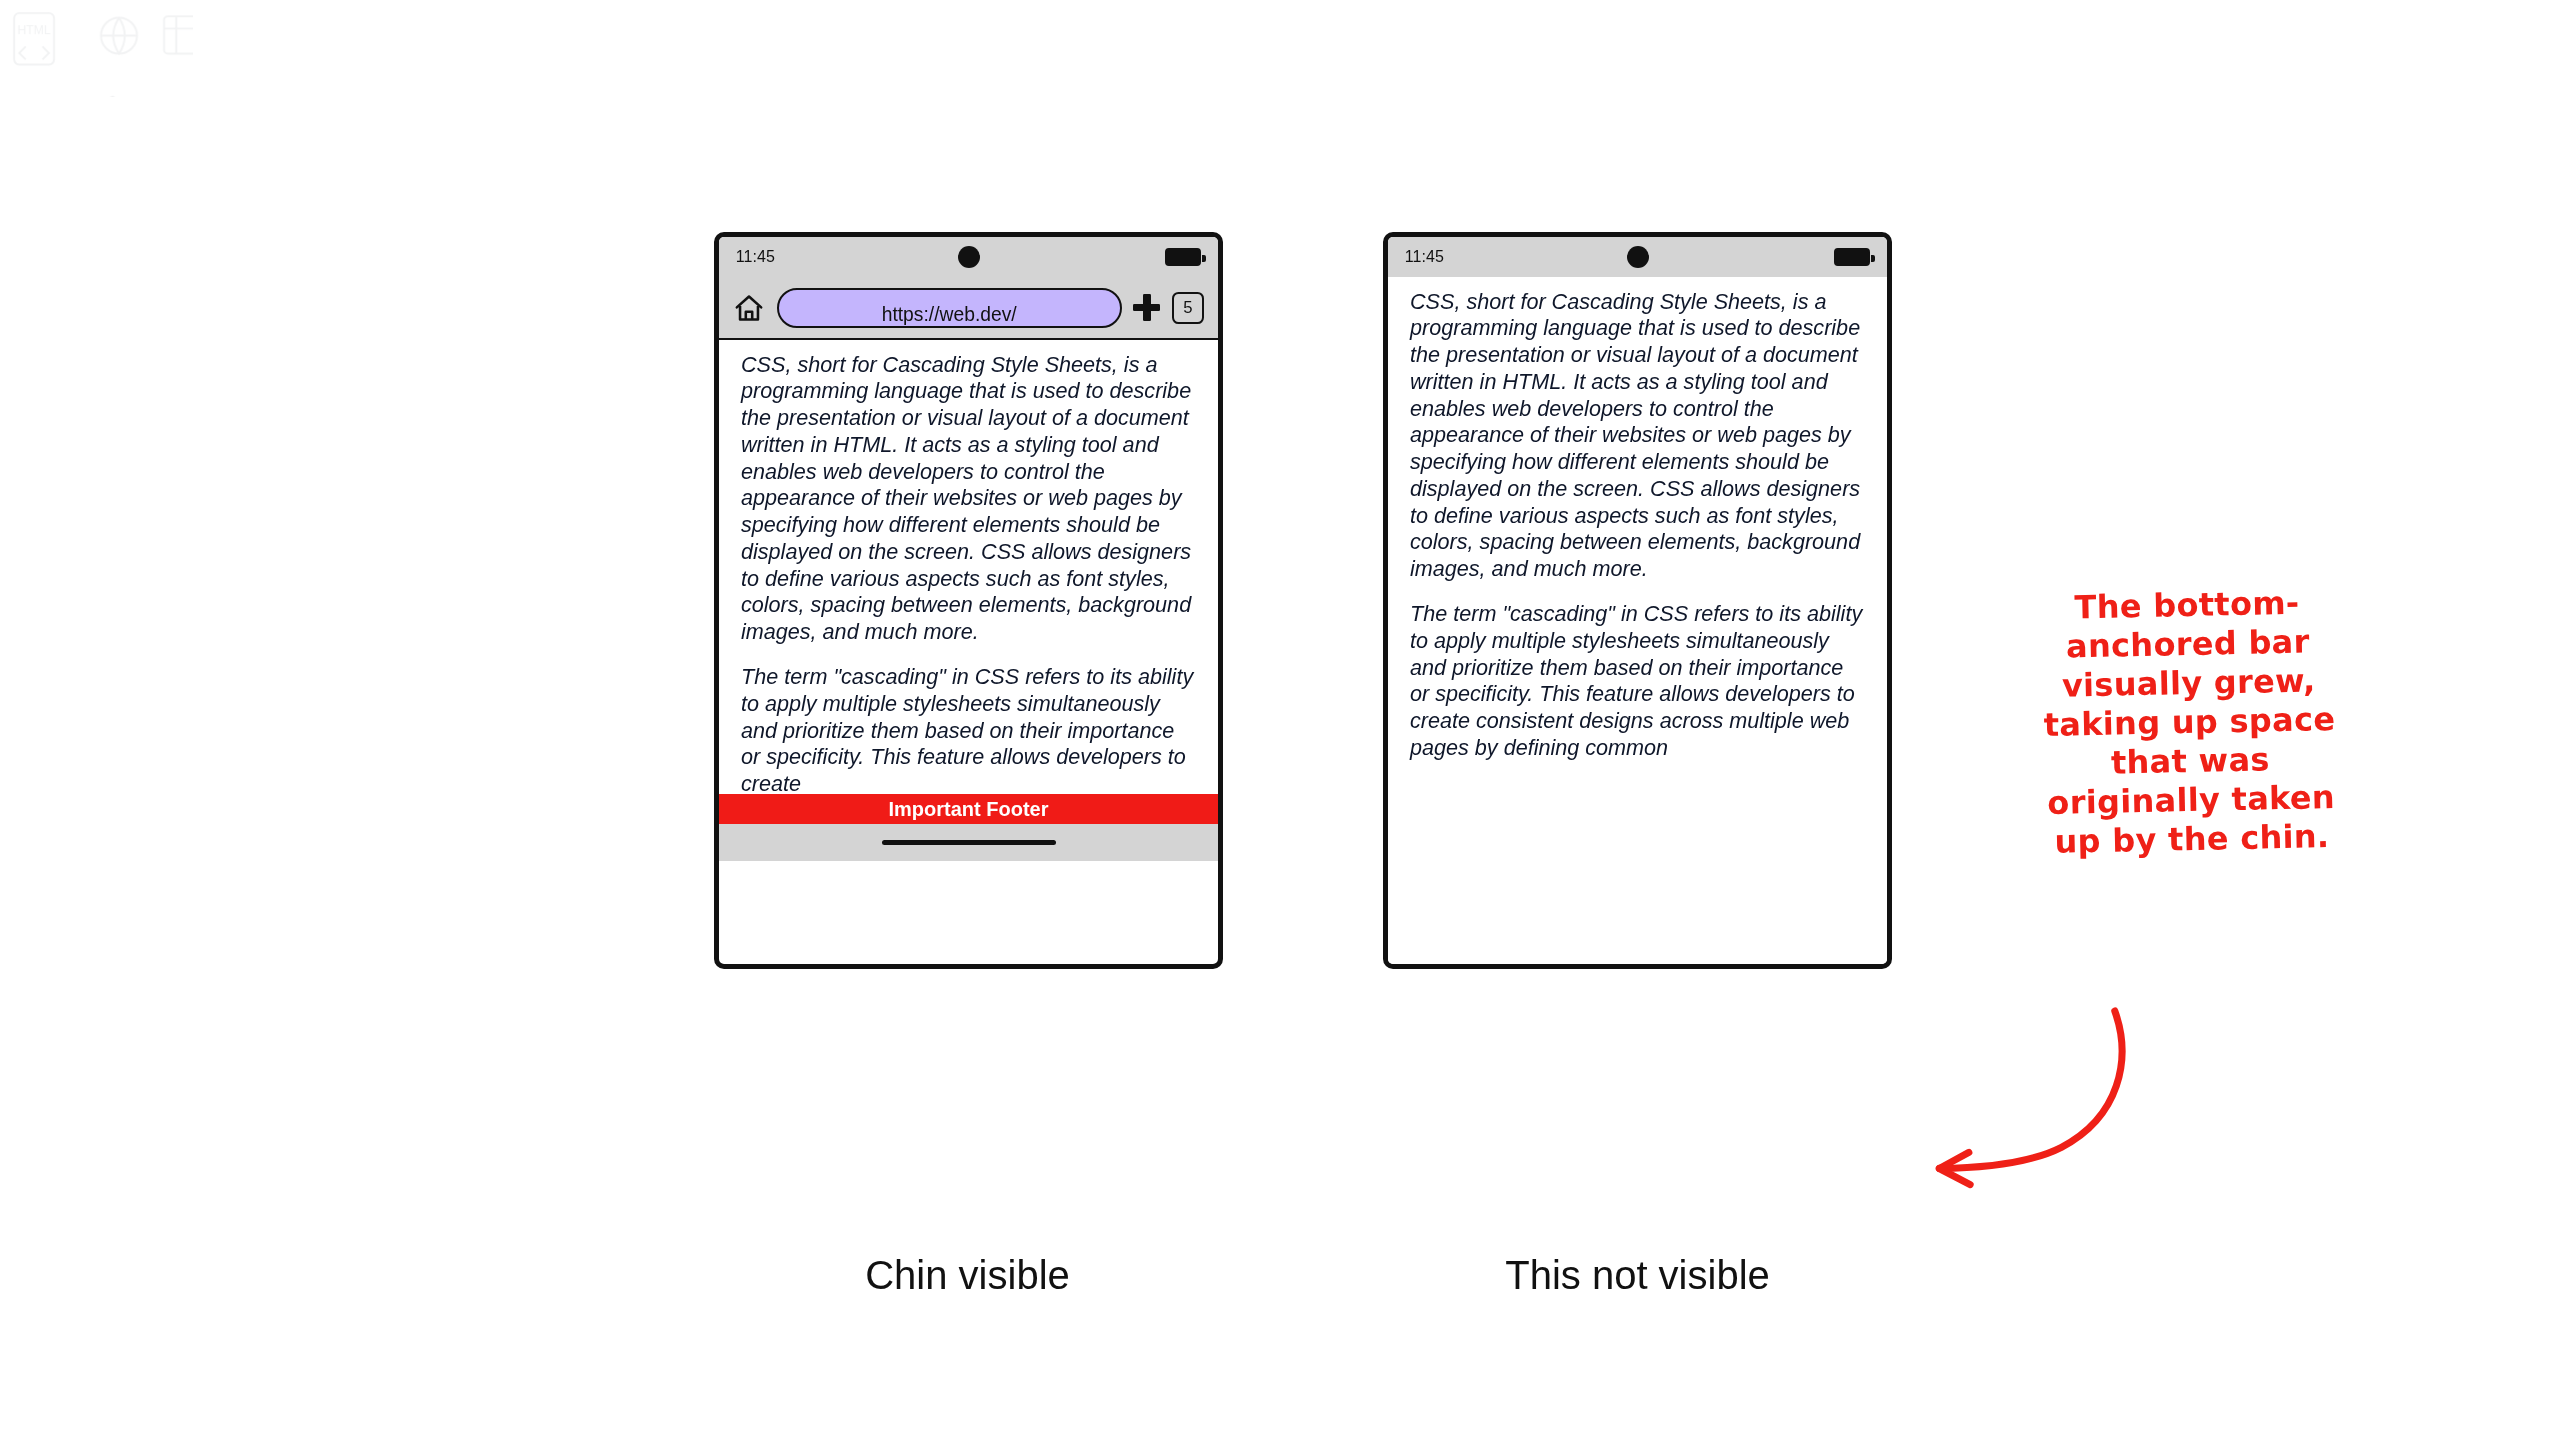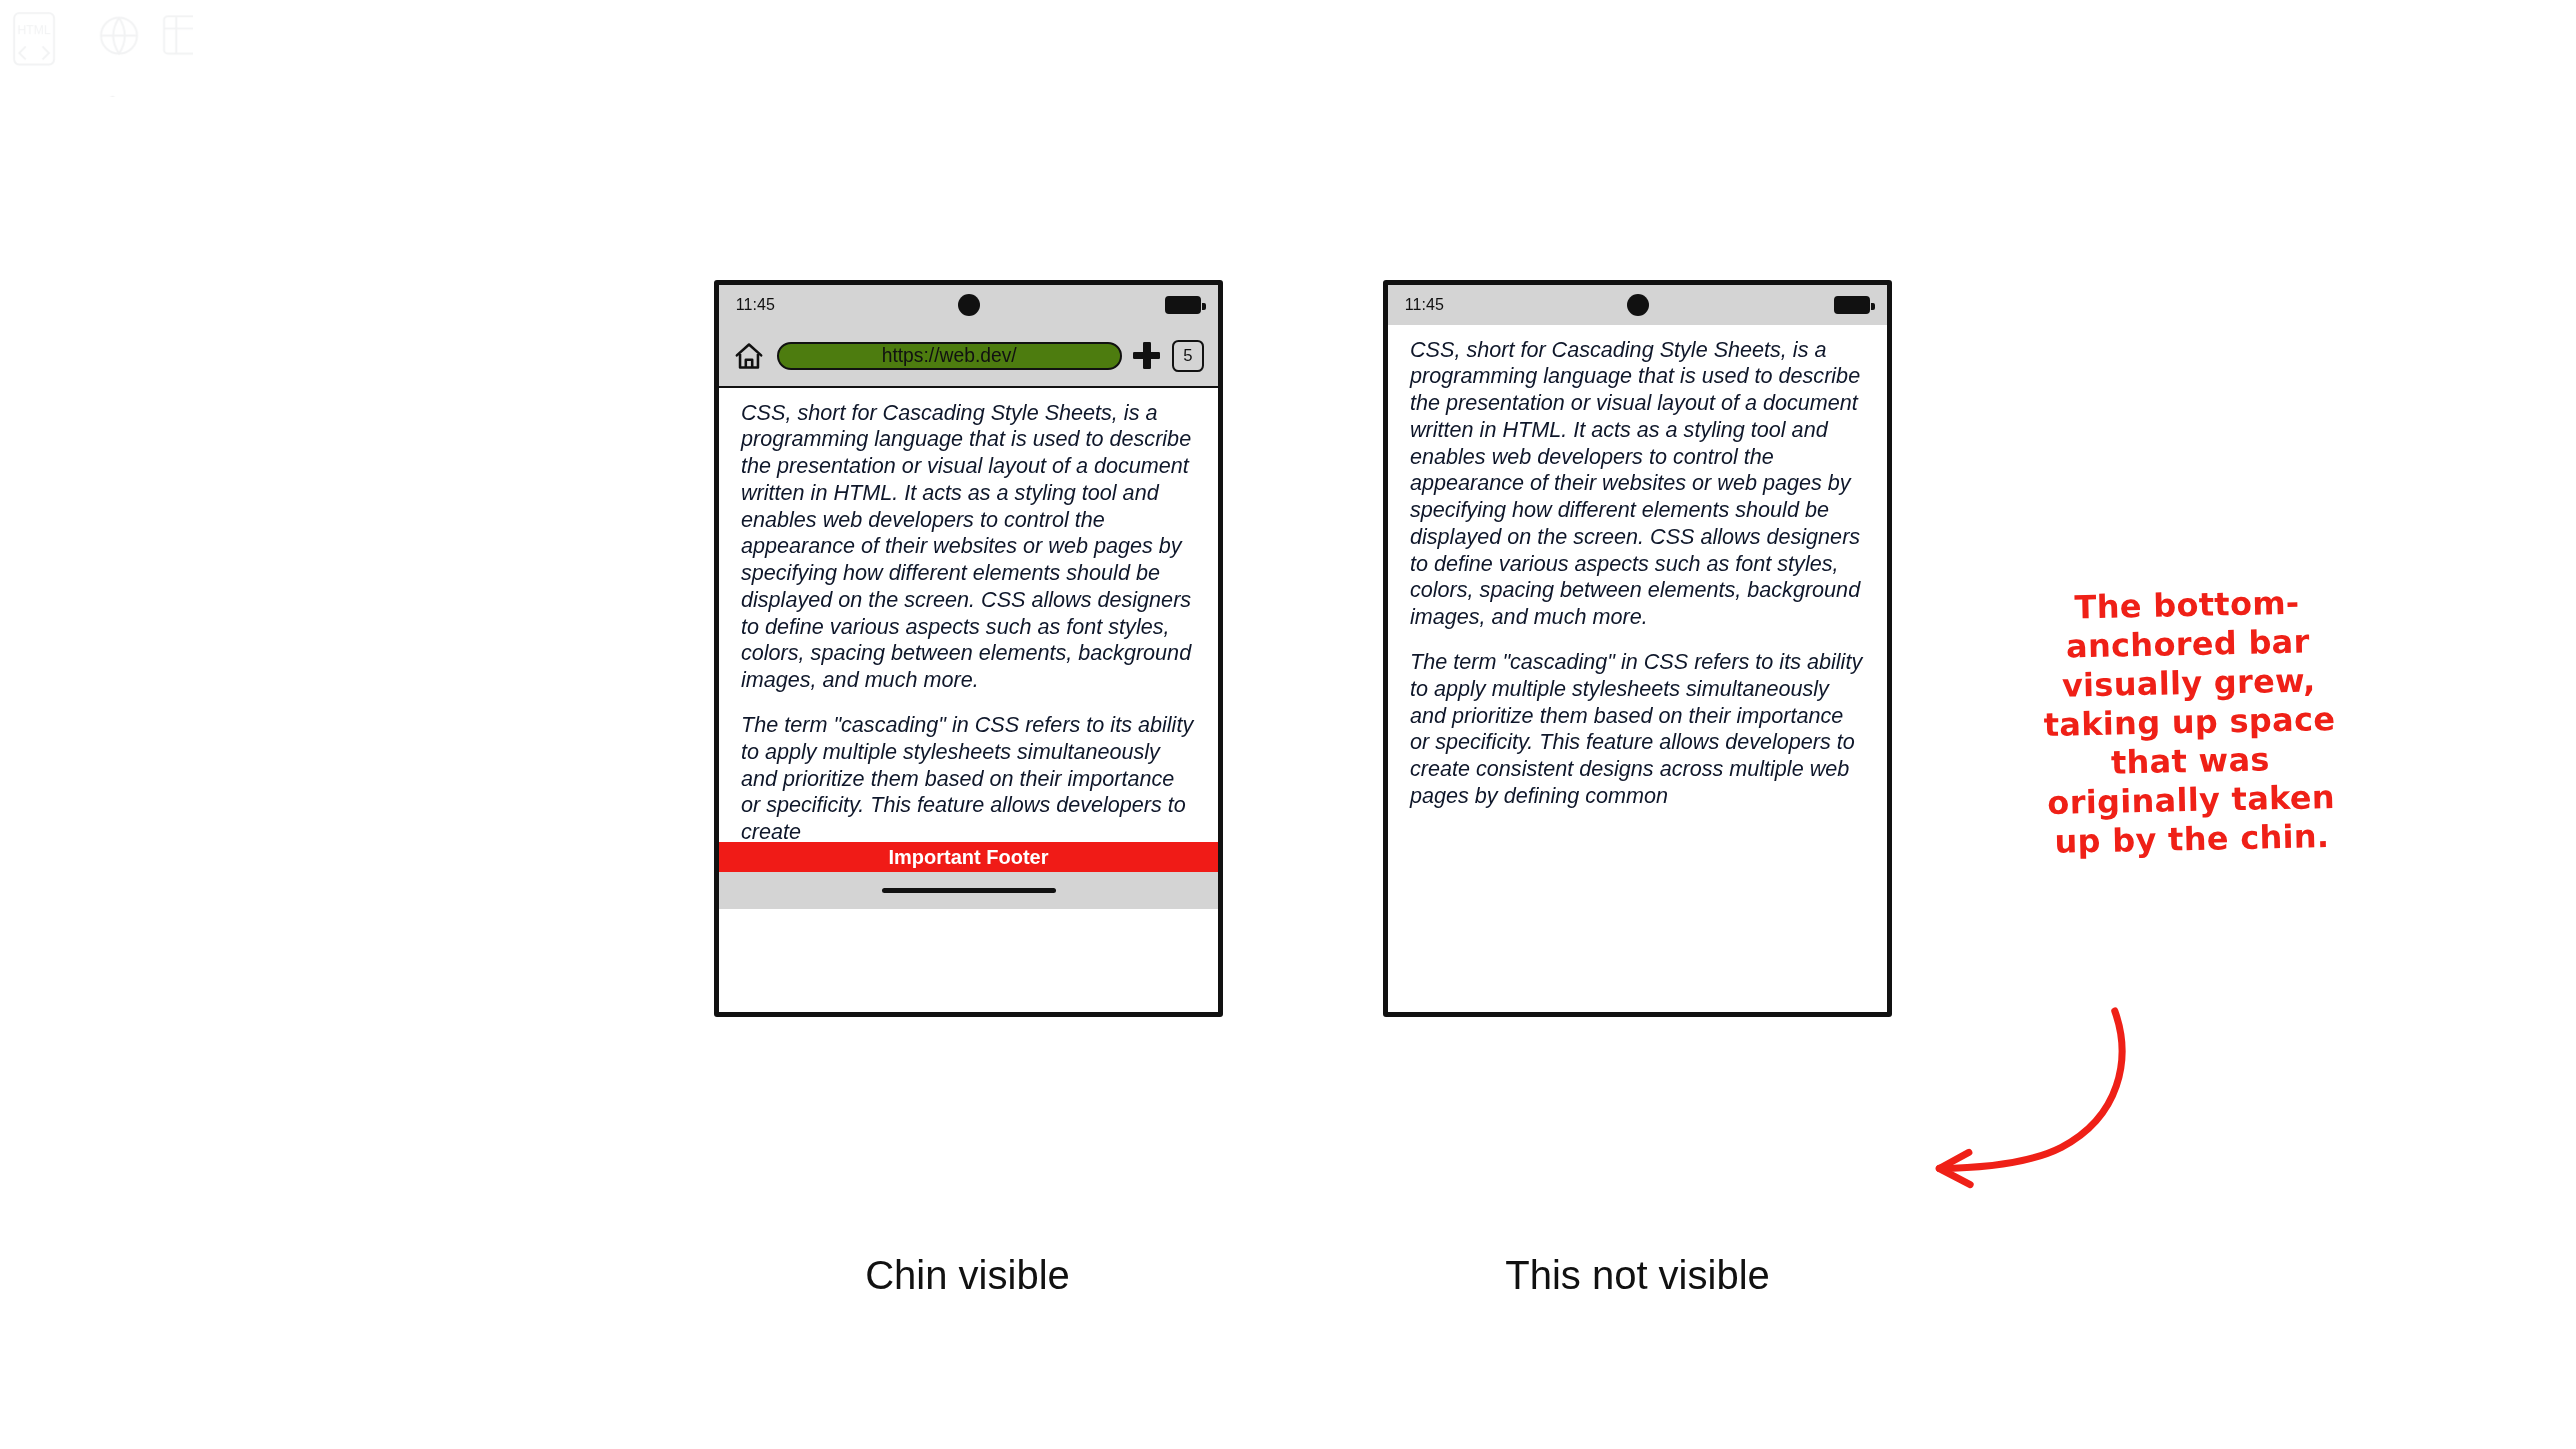--- a/index.html
+++ b/index.html
@@ -26,25 +26,24 @@
   
   #stage {
     position: absolute;
     inset: 0;
   }
 
   
   .phone {
     position: absolute;
     border: 5.8px solid #111111;
-    border-radius: 3px;
+    border-radius: 10px;
     background: #ffffff;
     overflow: hidden;
     box-sizing: border-box;
-    margin-top: 48px;
   }
 
   #phone-left {
     left: 714px;
     top: 232px;
     width: 509px;
     height: 737px;
   }
   #phone-right {
     left: 1383px;
@@ -106,26 +105,26 @@
     border-bottom: 2.6px solid #111;
     display: flex;
     align-items: center;
     gap: 11.6px;
     padding: 0 14px;
     box-sizing: border-box;
   }
   .home-icon svg { display: block; }
   .url-pill {
     flex: 1;
-    height: 28px;
+    height: 40px;
     border: 2.6px solid #111;
     border-radius: 20.6px;
-    background: #4d7c0f;
-    display: flex;
-    align-items: center;
+    background: #c4b5fd;
+    display: flex;
+    align-items: flex-end;
     justify-content: center;
     box-sizing: border-box;
   }
   .url-text {
     font-size: 19.3px;
     color: #111;
   }
   .plus-icon {
     position: relative;
     width: 27px;

